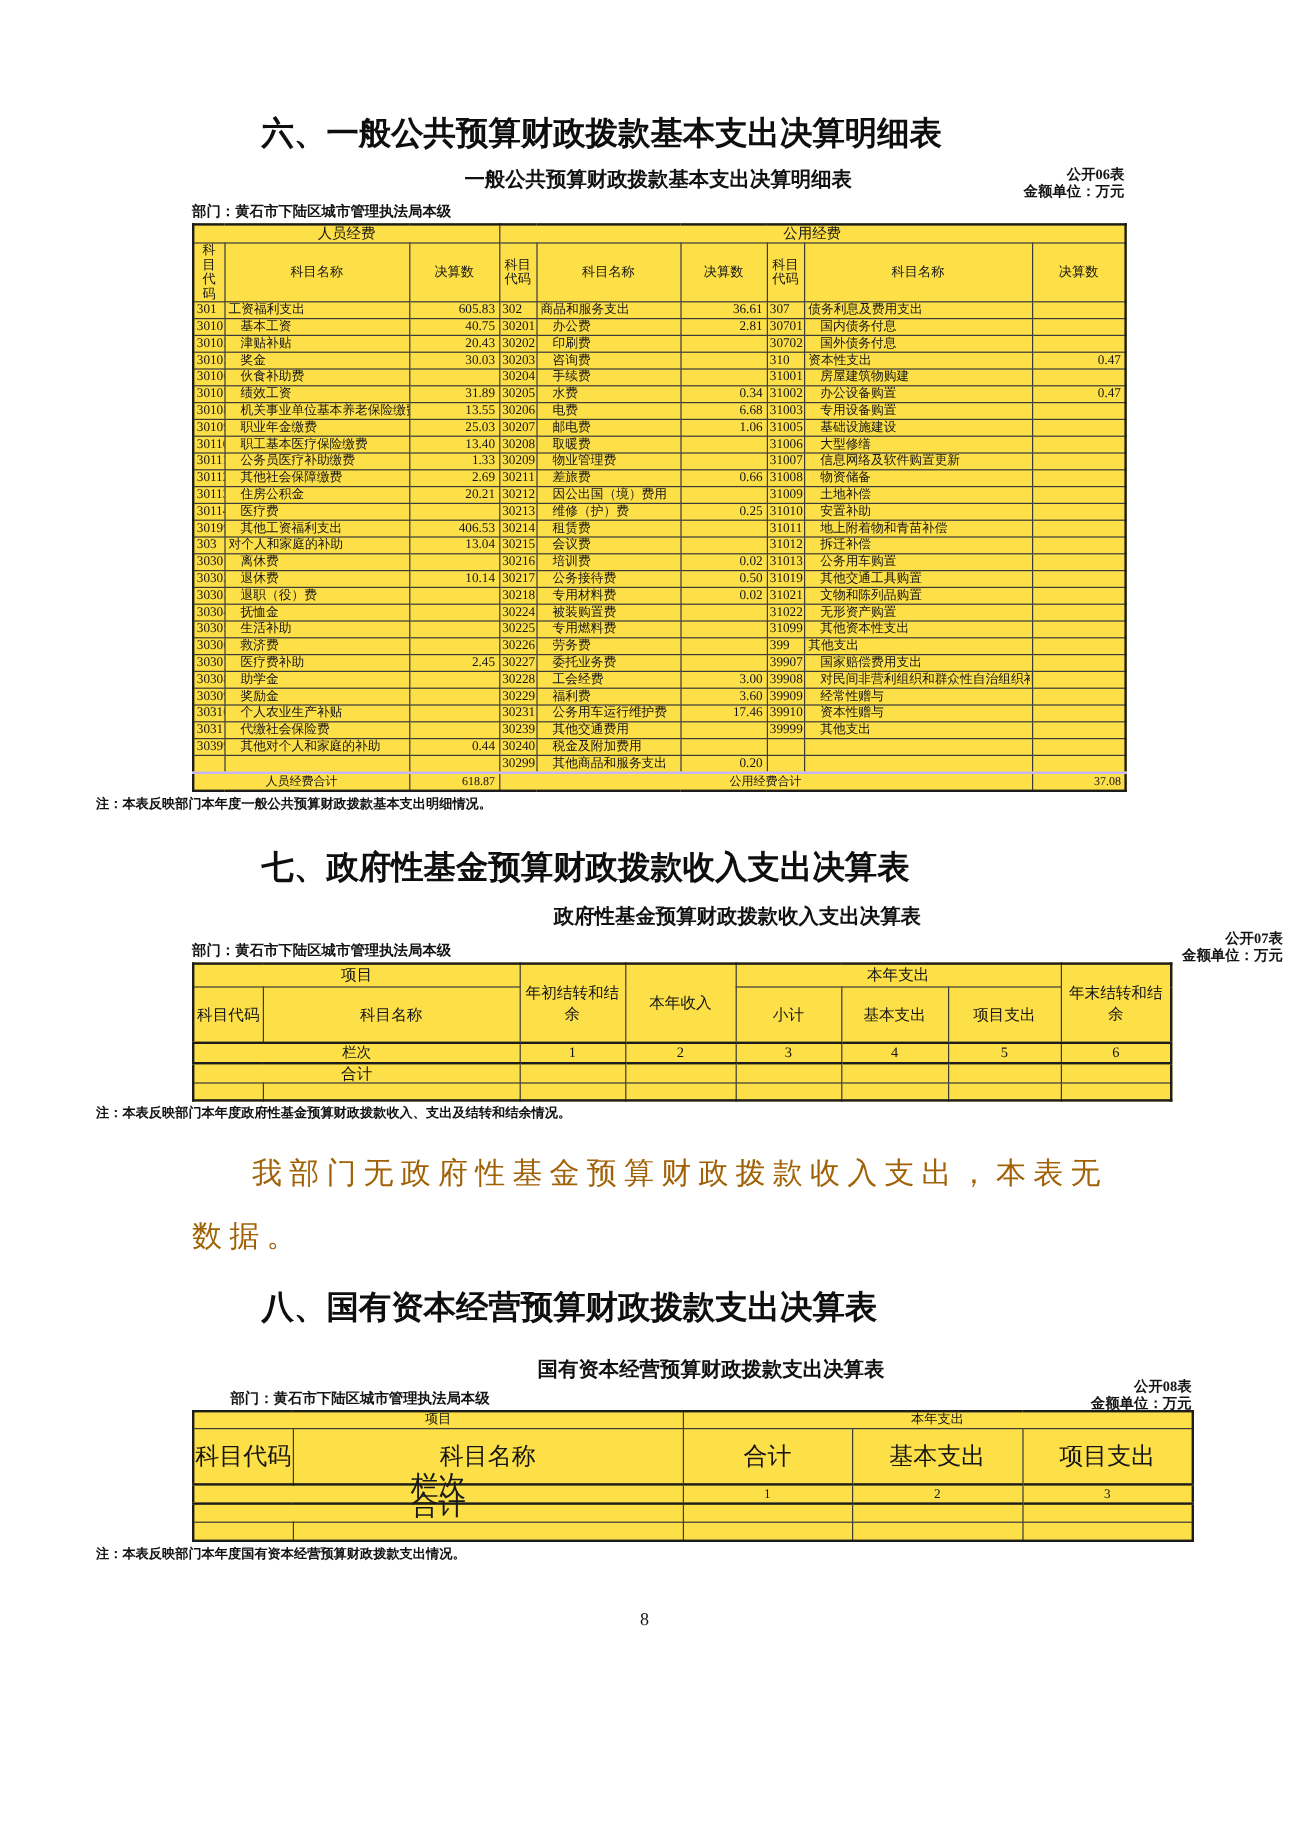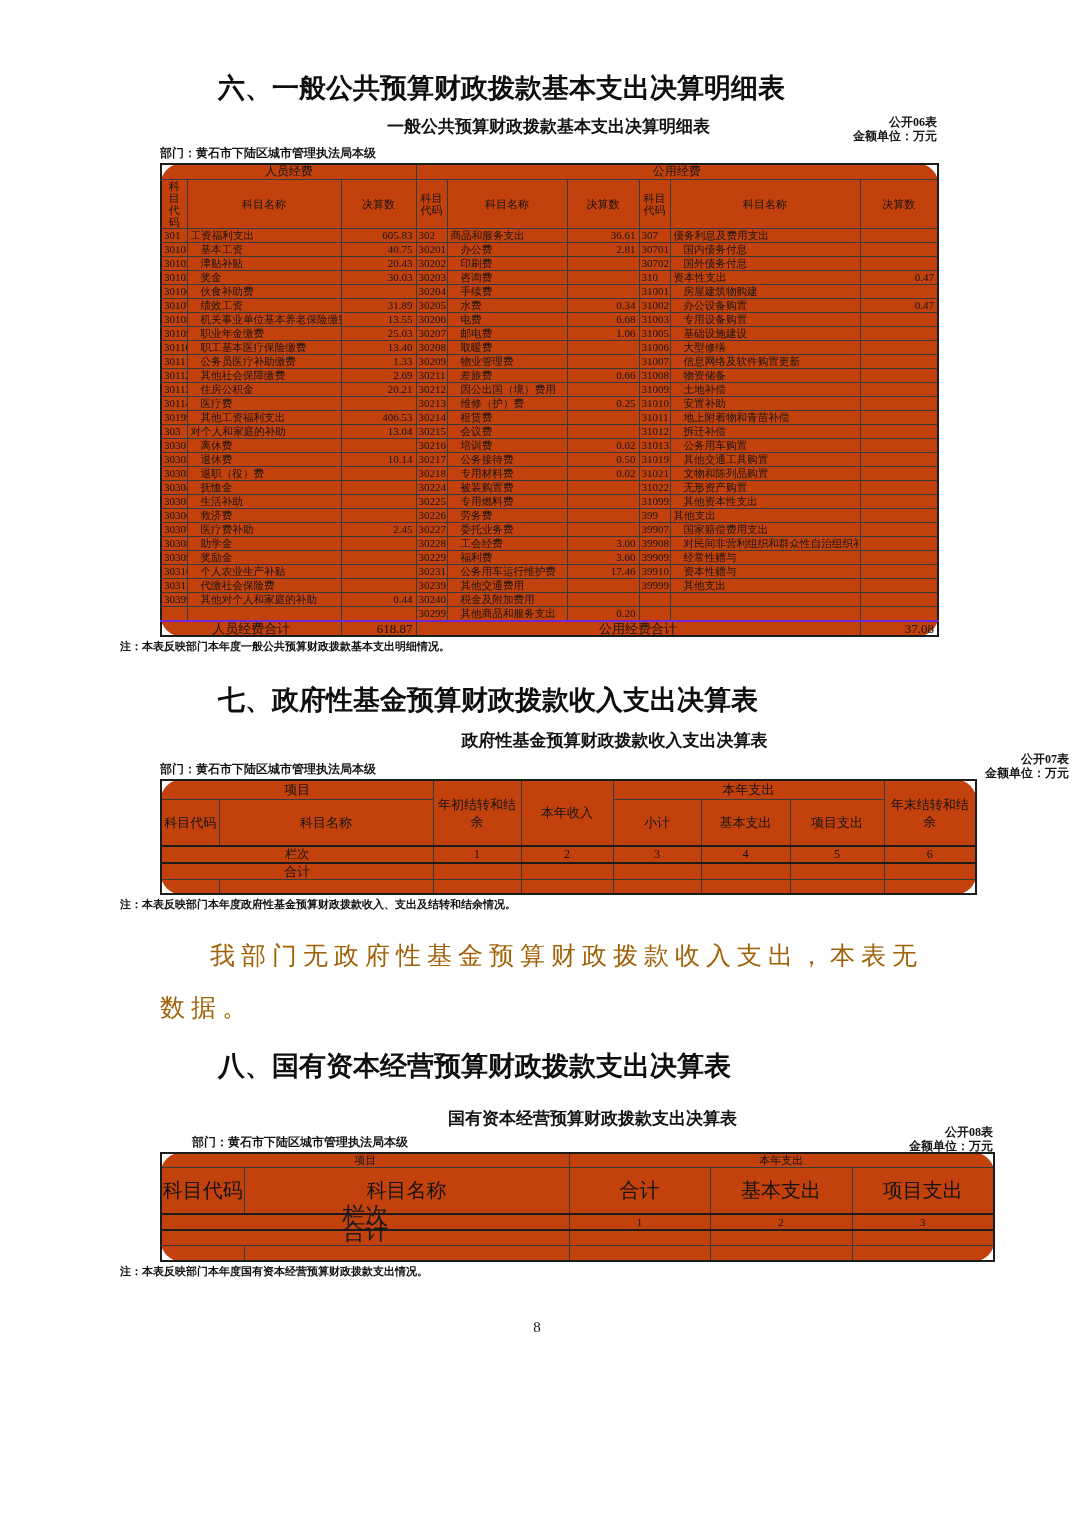--- a/index.html
+++ b/index.html
@@ -9,44 +9,44 @@
     font-family:"Liberation Serif","DejaVu Serif",serif;
     color:#141414;
   }
   .page { position:relative; width:1074px; height:1520px; background:#fff; overflow:hidden; }
 
   .sec-heading {
     font-family:"Liberation Sans","DejaVu Sans",sans-serif;
     font-weight:700; font-size:27px; line-height:32px; color:#0e0e0e;
     margin-left:218px;
   }
-  #h6 { padding-top:72px; }
+  #h6 { padding-top:95px; }
   .tbl-block { margin-left:160px; position:relative; }
   .tbl-title {
     font-family:"Liberation Sans","DejaVu Sans",sans-serif;
     font-weight:700; font-size:17px; text-align:center; color:#111;
   }
   .meta-zone { position:relative; }
   .meta-right { position:absolute; right:0; top:0; text-align:right; font-size:12px; font-weight:700; line-height:14px; }
   .dept { position:absolute; left:0; bottom:1px; font-size:12px; font-weight:700;text-align:right; }
 
-  table.t { border-collapse:collapse; table-layout:fixed; background:#c2410c;border-radius:23px; }
+  table.t { border-collapse:collapse; table-layout:fixed; background:#fde047; }
   table.t { border:2px solid #1c1c1c; }
   table.t td { border:1px solid #3a3a3a; overflow:hidden; }
 
   
   .t1 { width:777px; }
   .t1 td { font-size:11px; line-height:13px; padding:0 2px; height:13px; }
   .t1 tr.ghead td { height:15px; text-align:center; font-size:12px; }
   .t1 tr.chead td { height:35px; text-align:center; font-size:11px; line-height:12px; }
   .t1 .code { text-align:left; }
   .t1 .name { text-align:left; white-space:nowrap; font-size:10.6px; padding-left:3px; }
   .t1 .name.ind { padding-left:13px; }
   .t1 .val { text-align:right; padding-right:3px; }
-  .t1 tr.totals td { border-top:2px solid #6d28d9; height:15px; font-size:13px; }
+  .t1 tr.totals td { border-top:2px solid #c4b5fd; height:15px; font-size:10px; }
   .t1 .ctr { text-align:center; }
 
   
   .t2 { width:815px; }
   .t2 td { font-size:13px; text-align:center; line-height:15px; }
   .t2 tr.h1 td { height:20px; }
   .t2 tr.h2 td { height:46px; }
   .t2 .wrapcell { line-height:17px; }
   .t2 tr.lanci td { height:15px; border-top:2px solid #1c1c1c; border-bottom:2px solid #1c1c1c; font-size:12px; }
   .t2 tr.hj td { height:15px; }
@@ -60,21 +60,21 @@
   .t3 tr.lanci td { height:16px; font-size:11px; border-top:2px solid #1c1c1c; border-bottom:2px solid #1c1c1c; }
   .t3 tr.hj td { height:16px; }
   .t3 tr.blank td { height:15px; }
   .t3 td.ovl { position:relative; overflow:visible; }
   .t3 .overlap {
     position:absolute; left:0; right:0; top:-11px;
     font-size:23px; line-height:24px; text-align:center; color:#191919;
     pointer-events:none;
   }
 
-  .note { font-size:11px; font-weight:700; margin-left:120px; margin-top:2px; color:#111; }
+  .note { font-size:11px; font-weight:700; margin-left:80px; margin-top:2px; color:#111; }
 
   .para {
     margin-left:160px; width:770px;
     font-size:25px; line-height:52px; letter-spacing:6px;
     text-indent:2em; color:#a16207;
   }
   .page-num { text-align:center; font-size:15px; margin-top:40px; }
 </style>
 </head>
 <body>

